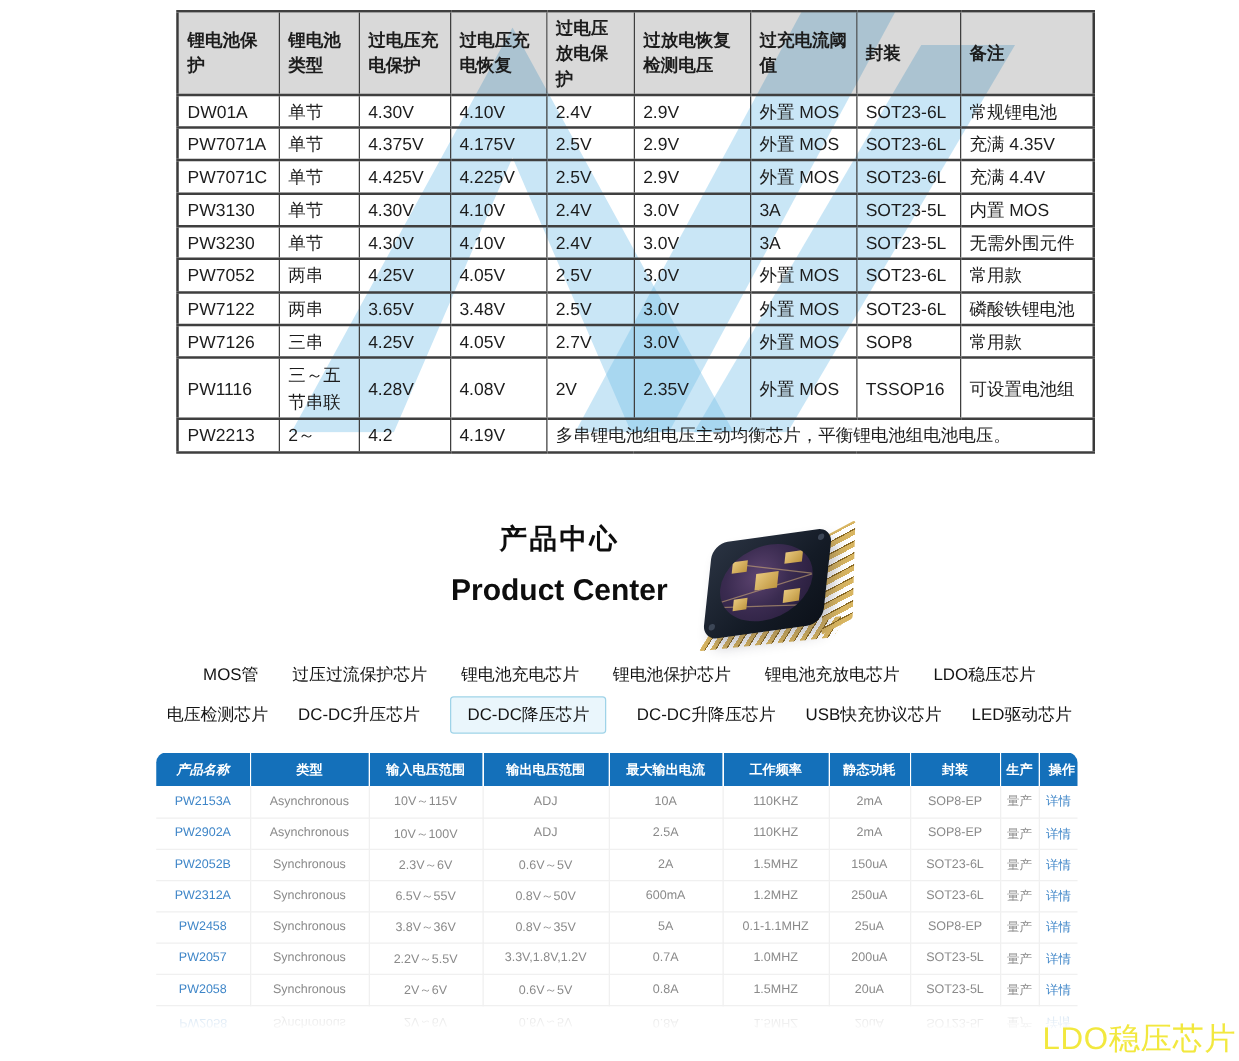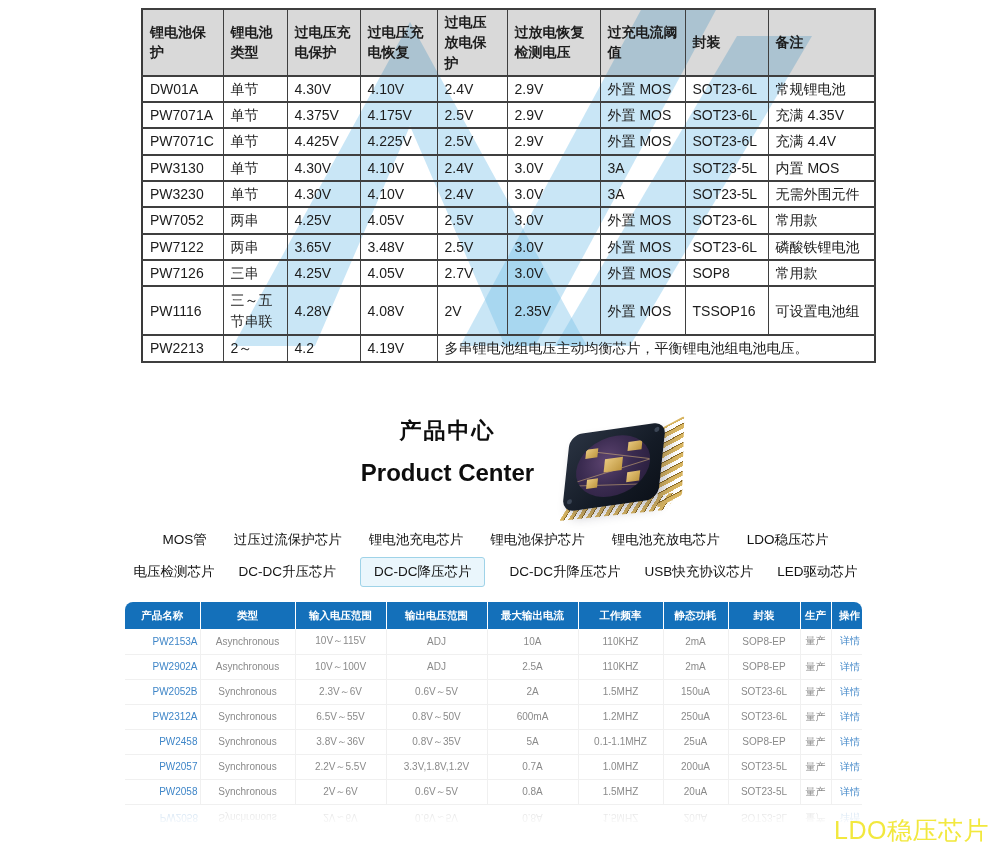--- a/index.html
+++ b/index.html
@@ -68,27 +68,27 @@
   .cat-link { cursor:pointer; white-space:nowrap; }
   .cat-link.active { background:#eaf6fc; border:1px solid #9fd3e8; border-radius:3px;
     padding:5px 13px; }
 
   
   #prod-wrap { position:absolute; left:125px; top:602px; width:737px; }
   #prod-table { width:737px; border-collapse:collapse; table-layout:fixed; }
   #prod-table thead th { background:#1470ba; color:#ffffff; font-size:10.5px; font-weight:bold;
     height:27px; border-right:1px solid rgba(255,255,255,0.45); text-align:center; padding:0 2px;
     overflow:hidden; white-space:nowrap; }
-  #prod-table thead th:first-child { border-radius:8px 0 0 0; }
+  #prod-table thead th:first-child { border-radius:8px 0 0 0;font-style:italic; }
   #prod-table thead th:last-child { border-radius:0 8px 0 0; border-right:none;text-align:right; }
   #prod-table tbody td { height:25px; font-size:10px; color:#8a8a8a; text-align:center;
     border-bottom:1px solid #f0f0f0; border-right:1px solid #f0f0f0; background:#fff;
     overflow:hidden; white-space:nowrap; padding:0 2px; }
   #prod-table tbody td:last-child { border-right:none; }
-  #prod-table tbody td.link, #reflection td.link { color:#3f86c8; cursor:pointer;text-align:right; }
+  #prod-table tbody td.link, #reflection td.link { color:#3f86c8; cursor:pointer; }
   #reflection { width:737px; border-collapse:collapse; table-layout:fixed;
     transform:scaleY(-1); opacity:0.38;
     -webkit-mask-image:linear-gradient(to top, rgba(0,0,0,0.9), transparent 85%);
     mask-image:linear-gradient(to top, rgba(0,0,0,0.9), transparent 85%); }
   #reflection td { height:25px; font-size:10px; color:#8a8a8a; text-align:center;
     white-space:nowrap; overflow:hidden; padding:0 2px; }
 
   
   #forum-watermark { position:absolute; right:2px; bottom:2px; font-size:25px;
     color:#f2e83e; z-index:5; letter-spacing:0.5px; }

